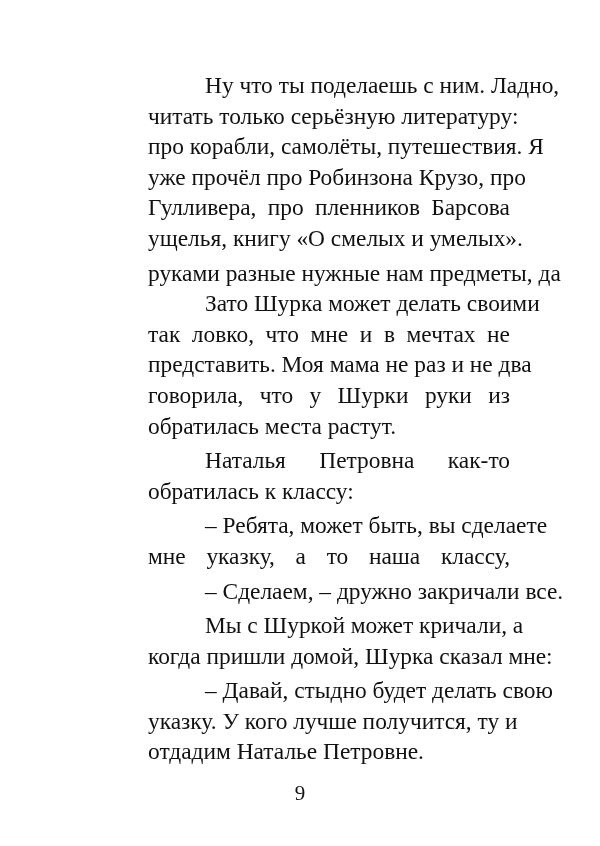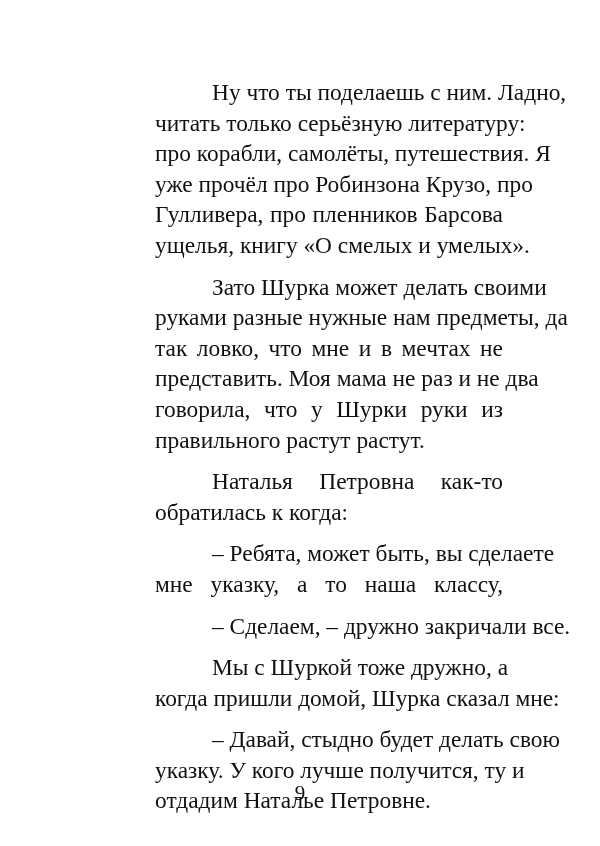--- a/index.html
+++ b/index.html
@@ -2,21 +2,21 @@
 <html><head>
 <meta charset="utf-8">
 <style>
   html, body { margin: 0; padding: 0; background: #ffffff; }
   body { width: 600px; height: 846px; position: relative; overflow: hidden; }
   .page {
     position: absolute; left: 87px; top: 66px; width: 427px;
     font-family: "Liberation Serif", serif;
     font-size: 23.4px; line-height: 30.6px; color: #111111;
   }
-  .para { margin: 11px; text-align: justify; text-indent: 57px; hyphens: none; }
+  .para { margin: 4px; text-align: justify; text-indent: 57px; hyphens: none; }
   .line { display: block; text-align: justify; text-align-last: justify; white-space: nowrap; }
   .line.last { text-align-last: left; }
   .line.indent { padding-left: 57px; }
   .pnum {
     position: absolute; left: 0; width: 600px; top: 781px; text-align: center;
     font-family: "Liberation Serif", serif; font-size: 21px; color: #111111;
   }
 </style>
 </head>
 <body>
@@ -24,40 +24,40 @@
 <div class="page">
   <div class="para">
     <span class="line indent">Ну что ты поделаешь с ним. Ладно,</span>
     <span class="line">читать только серьёзную литературу:</span>
     <span class="line">про корабли, самолёты, путешествия. Я</span>
     <span class="line">уже прочёл про Робинзона Крузо, про</span>
     <span class="line">Гулливера, про пленников Барсова</span>
     <span class="line last">ущелья, книгу «О смелых и умелых».</span>
   </div>
   <div class="para">
+    <span class="line">руками разные нужные нам предметы, да</span>
     <span class="line indent">Зато Шурка может делать своими</span>
-    <span class="line">руками разные нужные нам предметы, да</span>
     <span class="line">так ловко, что мне и в мечтах не</span>
     <span class="line">представить. Моя мама не раз и не два</span>
     <span class="line">говорила, что у Шурки руки из</span>
-    <span class="line last">правильного растут растут.</span>
+    <span class="line last">обратилась места растут.</span>
   </div>
   <div class="para">
     <span class="line indent">Наталья Петровна как-то</span>
-    <span class="line last">обратилась к когда:</span>
+    <span class="line last">обратилась к классу:</span>
   </div>
   <div class="para">
     <span class="line indent">– Ребята, может быть, вы сделаете</span>
     <span class="line">мне указку, а то наша классу,</span>
   </div>
   <div class="para">
     <span class="line indent last">– Сделаем, – дружно закричали все.</span>
   </div>
   <div class="para">
-    <span class="line indent">Мы с Шуркой тоже дружно, а</span>
+    <span class="line indent">Мы с Шуркой может кричали, а</span>
     <span class="line last">когда пришли домой, Шурка сказал мне:</span>
   </div>
   <div class="para">
     <span class="line indent">– Давай, стыдно будет делать свою</span>
     <span class="line">указку. У кого лучше получится, ту и</span>
     <span class="line last">отдадим Наталье Петровне.</span>
   </div>
 </div>
 
 <div class="pnum">9</div>

